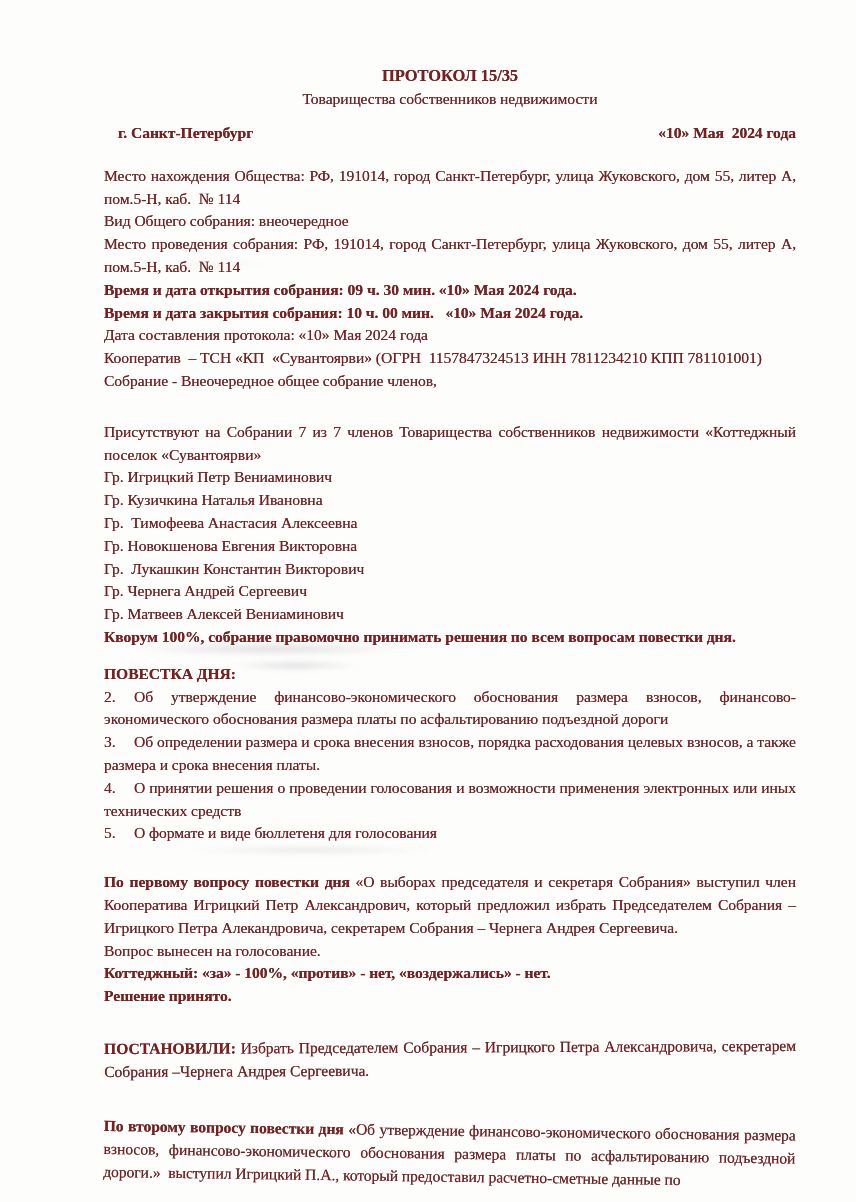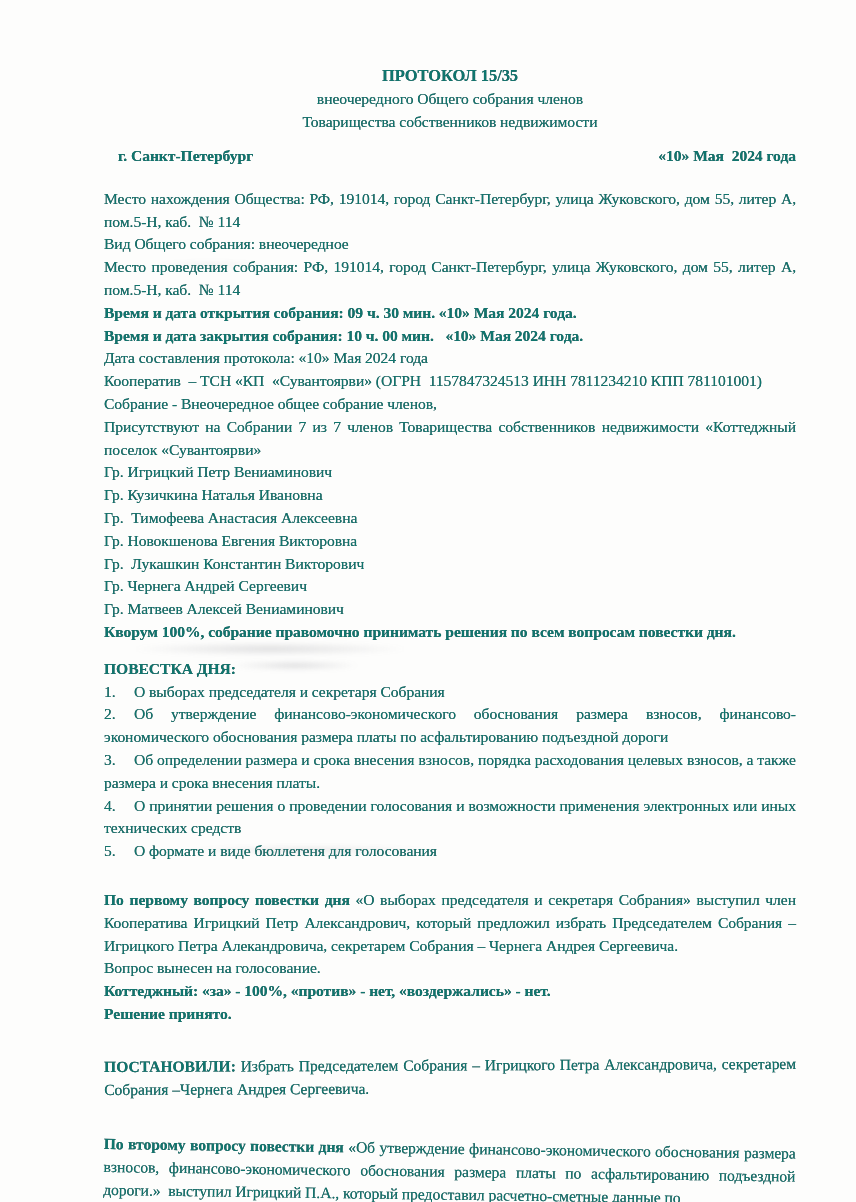--- a/index.html
+++ b/index.html
@@ -2,37 +2,37 @@
 <html lang="ru"><head>
 <meta charset="utf-8">
 <style>
   html, body { margin: 0; padding: 0; background: #ffffff; }
   .page {
     position: relative;
     width: 856px;
     height: 1202px;
     background: #fdfdfc;
     font-family: "Liberation Serif", serif;
-    color: #0f766e;
+    color: #7f1d1d;
     overflow: hidden;
     text-shadow: 0 0 0.6px rgba(22,22,34,0.75); 
   }
   .content { padding: 64px 60px 0 104px; }
   p { margin: 0; font-size: 15.6px; line-height: 22.8px; text-align: justify; letter-spacing: -0.05px; }
   .b { font-weight: 700; }
   .title-block { text-align: center; }
   .title-block p { text-align: center; line-height: 23px; }
   .t-main { font-size: 16.5px; }
   .city-row {
     display: flex; justify-content: space-between;
     margin-top: 12px; padding-left: 14px;
   }
   .city-row p { text-align: left; }
   .details { margin-top: 20px; }
-  .attendance { margin-top: 0; }
+  .attendance { margin-top: 28px; }
   .agenda { margin-top: 14px; }
   .agenda-item .num { display: inline-block; min-width: 30px; }
   .q1 { margin-top: 26px; }
   .resolution { margin-top: 30px; transform: rotate(-0.25deg); transform-origin: 0 0; }
   .q2 { margin-top: 32px; transform: rotate(0.8deg); transform-origin: 0 0; }
   .smudge {
     position: absolute;
     background: radial-gradient(ellipse at center, rgba(110,110,120,0.20), rgba(110,110,120,0) 70%);
     filter: blur(2px);
     pointer-events: none;
@@ -48,21 +48,20 @@
 <div class="page">
   <div class="smudge s1"></div>
   <div class="smudge s2"></div>
   <div class="smudge s3"></div>
   <div class="smudge s4"></div>
 
   <div class="content">
 
     <div class="title-block">
       <p class="b t-main">ПРОТОКОЛ 15/35</p>
-      <p>внеочередного Общего собрания членов</p>
       <p>Товарищества собственников недвижимости</p>
     </div>
 
     <div class="city-row">
       <p class="b">г. Санкт-Петербург</p>
       <p class="b">«10» Мая&nbsp; 2024 года</p>
     </div>
 
     <div class="details">
       <p>Место нахождения Общества: РФ, 191014, город Санкт-Петербург, улица Жуковского, дом 55, литер А, пом.5-Н, каб.&nbsp; № 114</p>
@@ -82,21 +81,20 @@
       <p>Гр.&nbsp; Тимофеева Анастасия Алексеевна</p>
       <p>Гр. Новокшенова Евгения Викторовна</p>
       <p>Гр.&nbsp; Лукашкин Константин Викторович</p>
       <p>Гр. Чернега Андрей Сергеевич</p>
       <p>Гр. Матвеев Алексей Вениаминович</p>
       <p class="b">Кворум 100%, собрание правомочно принимать решения по всем вопросам повестки дня.</p>
     </div>
 
     <div class="agenda">
       <p class="b">ПОВЕСТКА ДНЯ:</p>
-      <p class="agenda-item"><span class="num">1.</span><span>О выборах председателя и секретаря Собрания</span></p>
       <p class="agenda-item"><span class="num">2.</span><span>Об утверждение финансово-экономического обоснования размера взносов, финансово-экономического обоснования размера платы по асфальтированию подъездной дороги</span></p>
       <p class="agenda-item"><span class="num">3.</span><span>Об определении размера и срока внесения взносов, порядка расходования целевых взносов, а также размера и срока внесения платы.</span></p>
       <p class="agenda-item"><span class="num">4.</span><span>О принятии решения о проведении голосования и возможности применения электронных или иных технических средств</span></p>
       <p class="agenda-item"><span class="num">5.</span><span>О формате и виде бюллетеня для голосования</span></p>
     </div>
 
     <div class="q1">
       <p><b>По первому вопросу повестки дня</b> <span>«О выборах председателя и секретаря Собрания» выступил член Кооператива Игрицкий Петр Александрович, который предложил избрать Председателем Собрания – Игрицкого Петра Алекандровича, секретарем Собрания – Чернега Андрея Сергеевича.</span></p>
       <p>Вопрос вынесен на голосование.</p>
       <p class="b"><span>Коттеджный:</span> <span>«за» - 100%, «против» - нет, «воздержались» - нет.</span></p>

